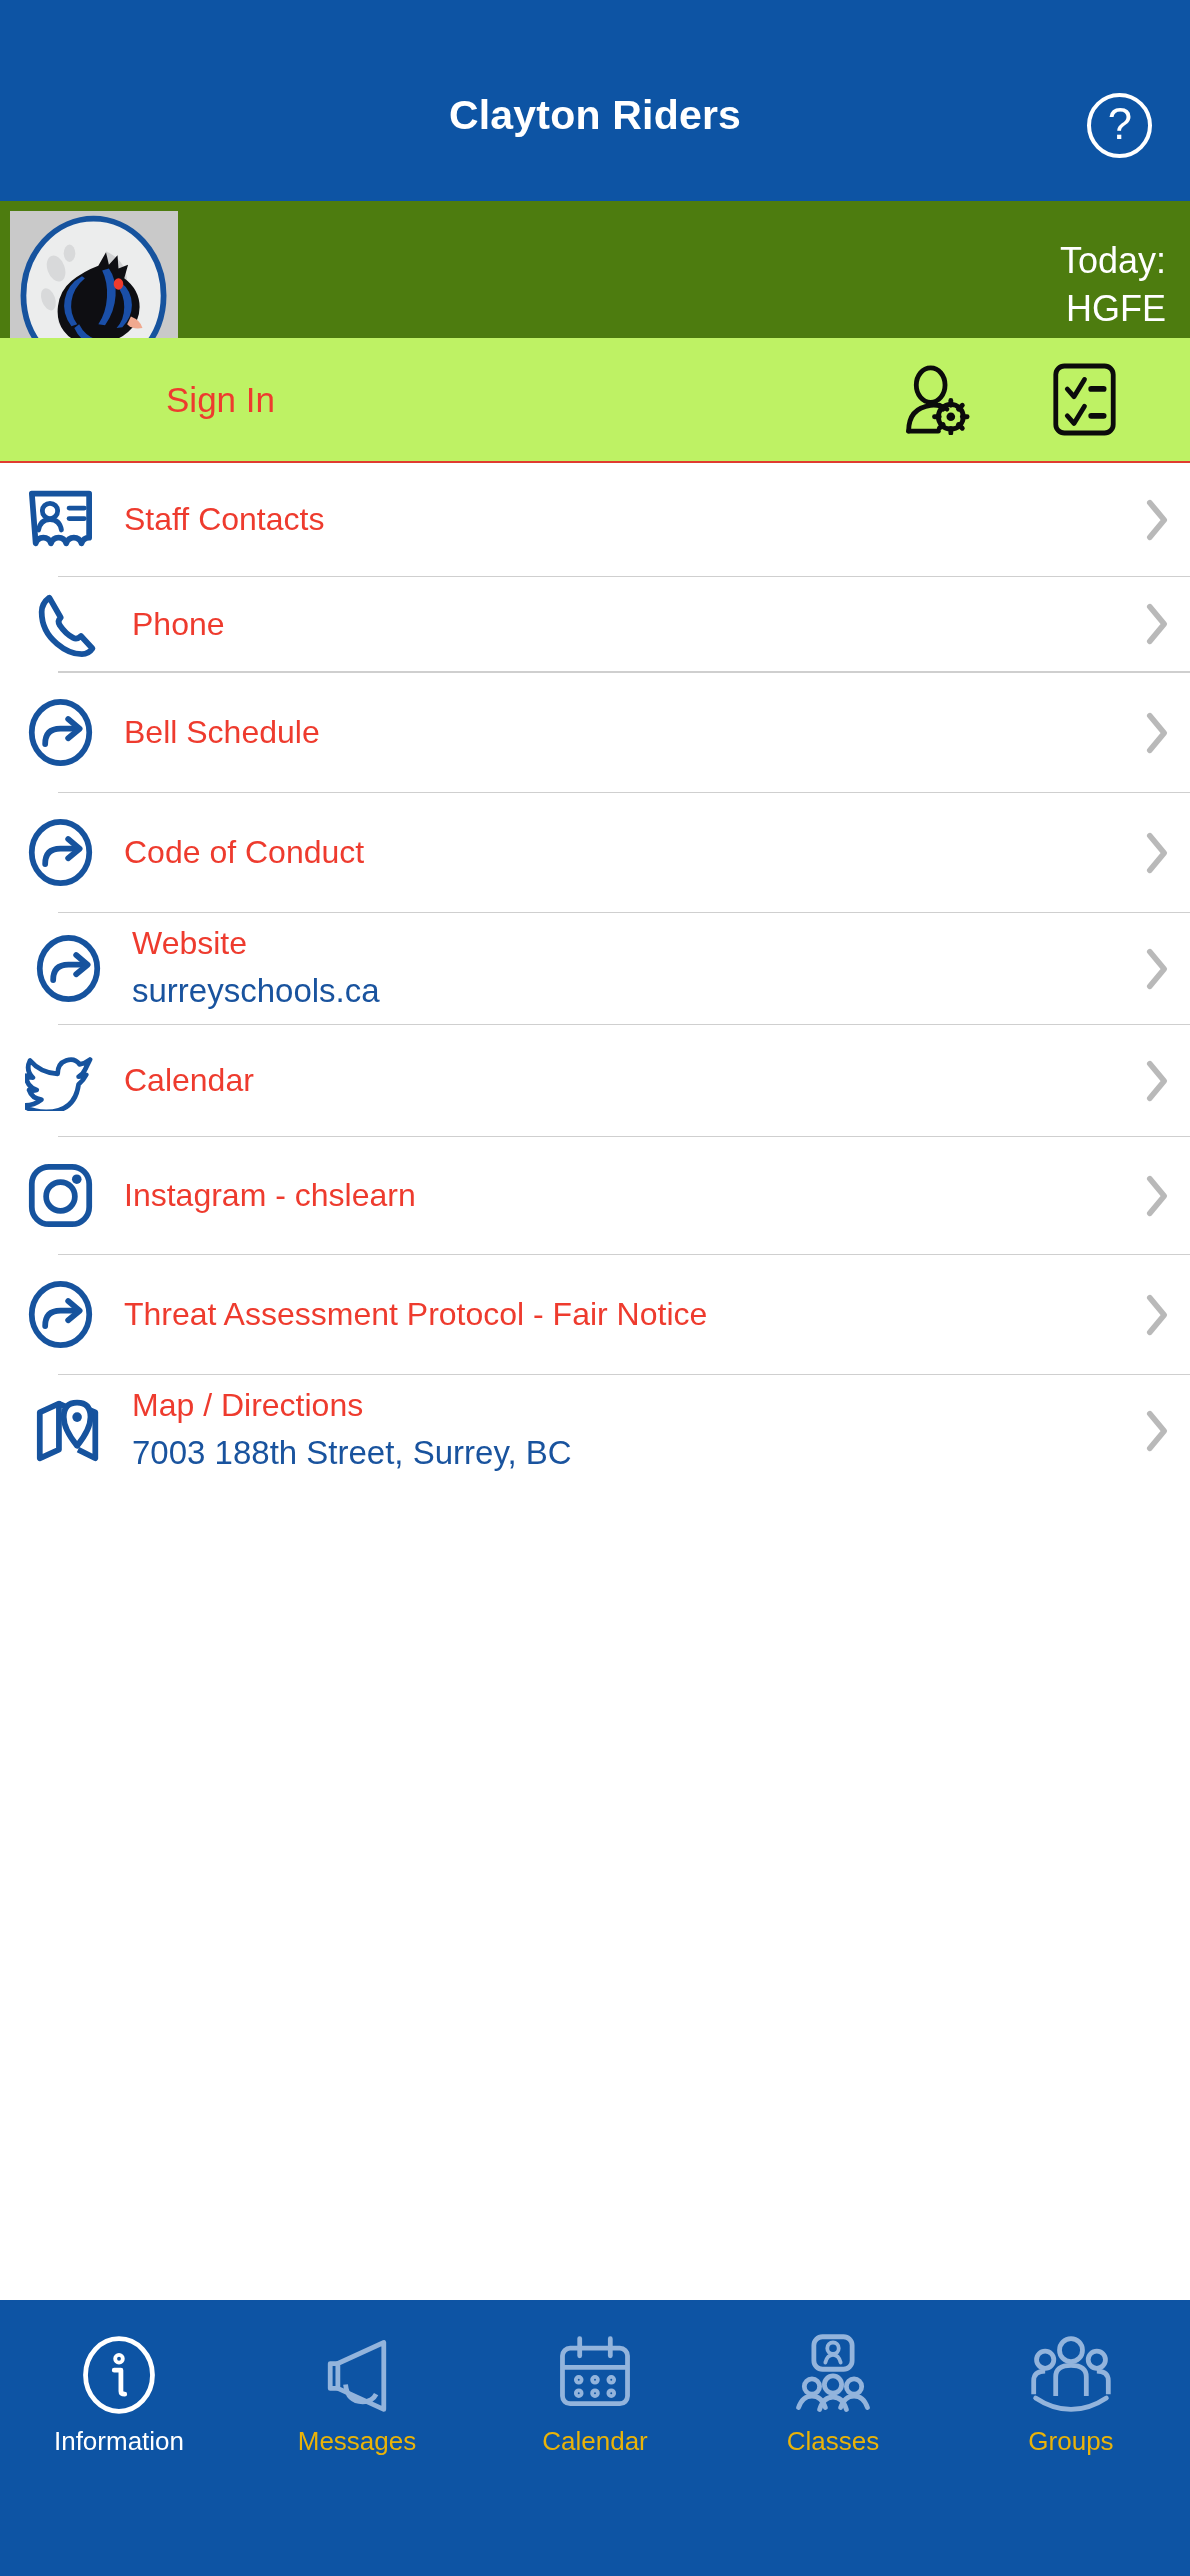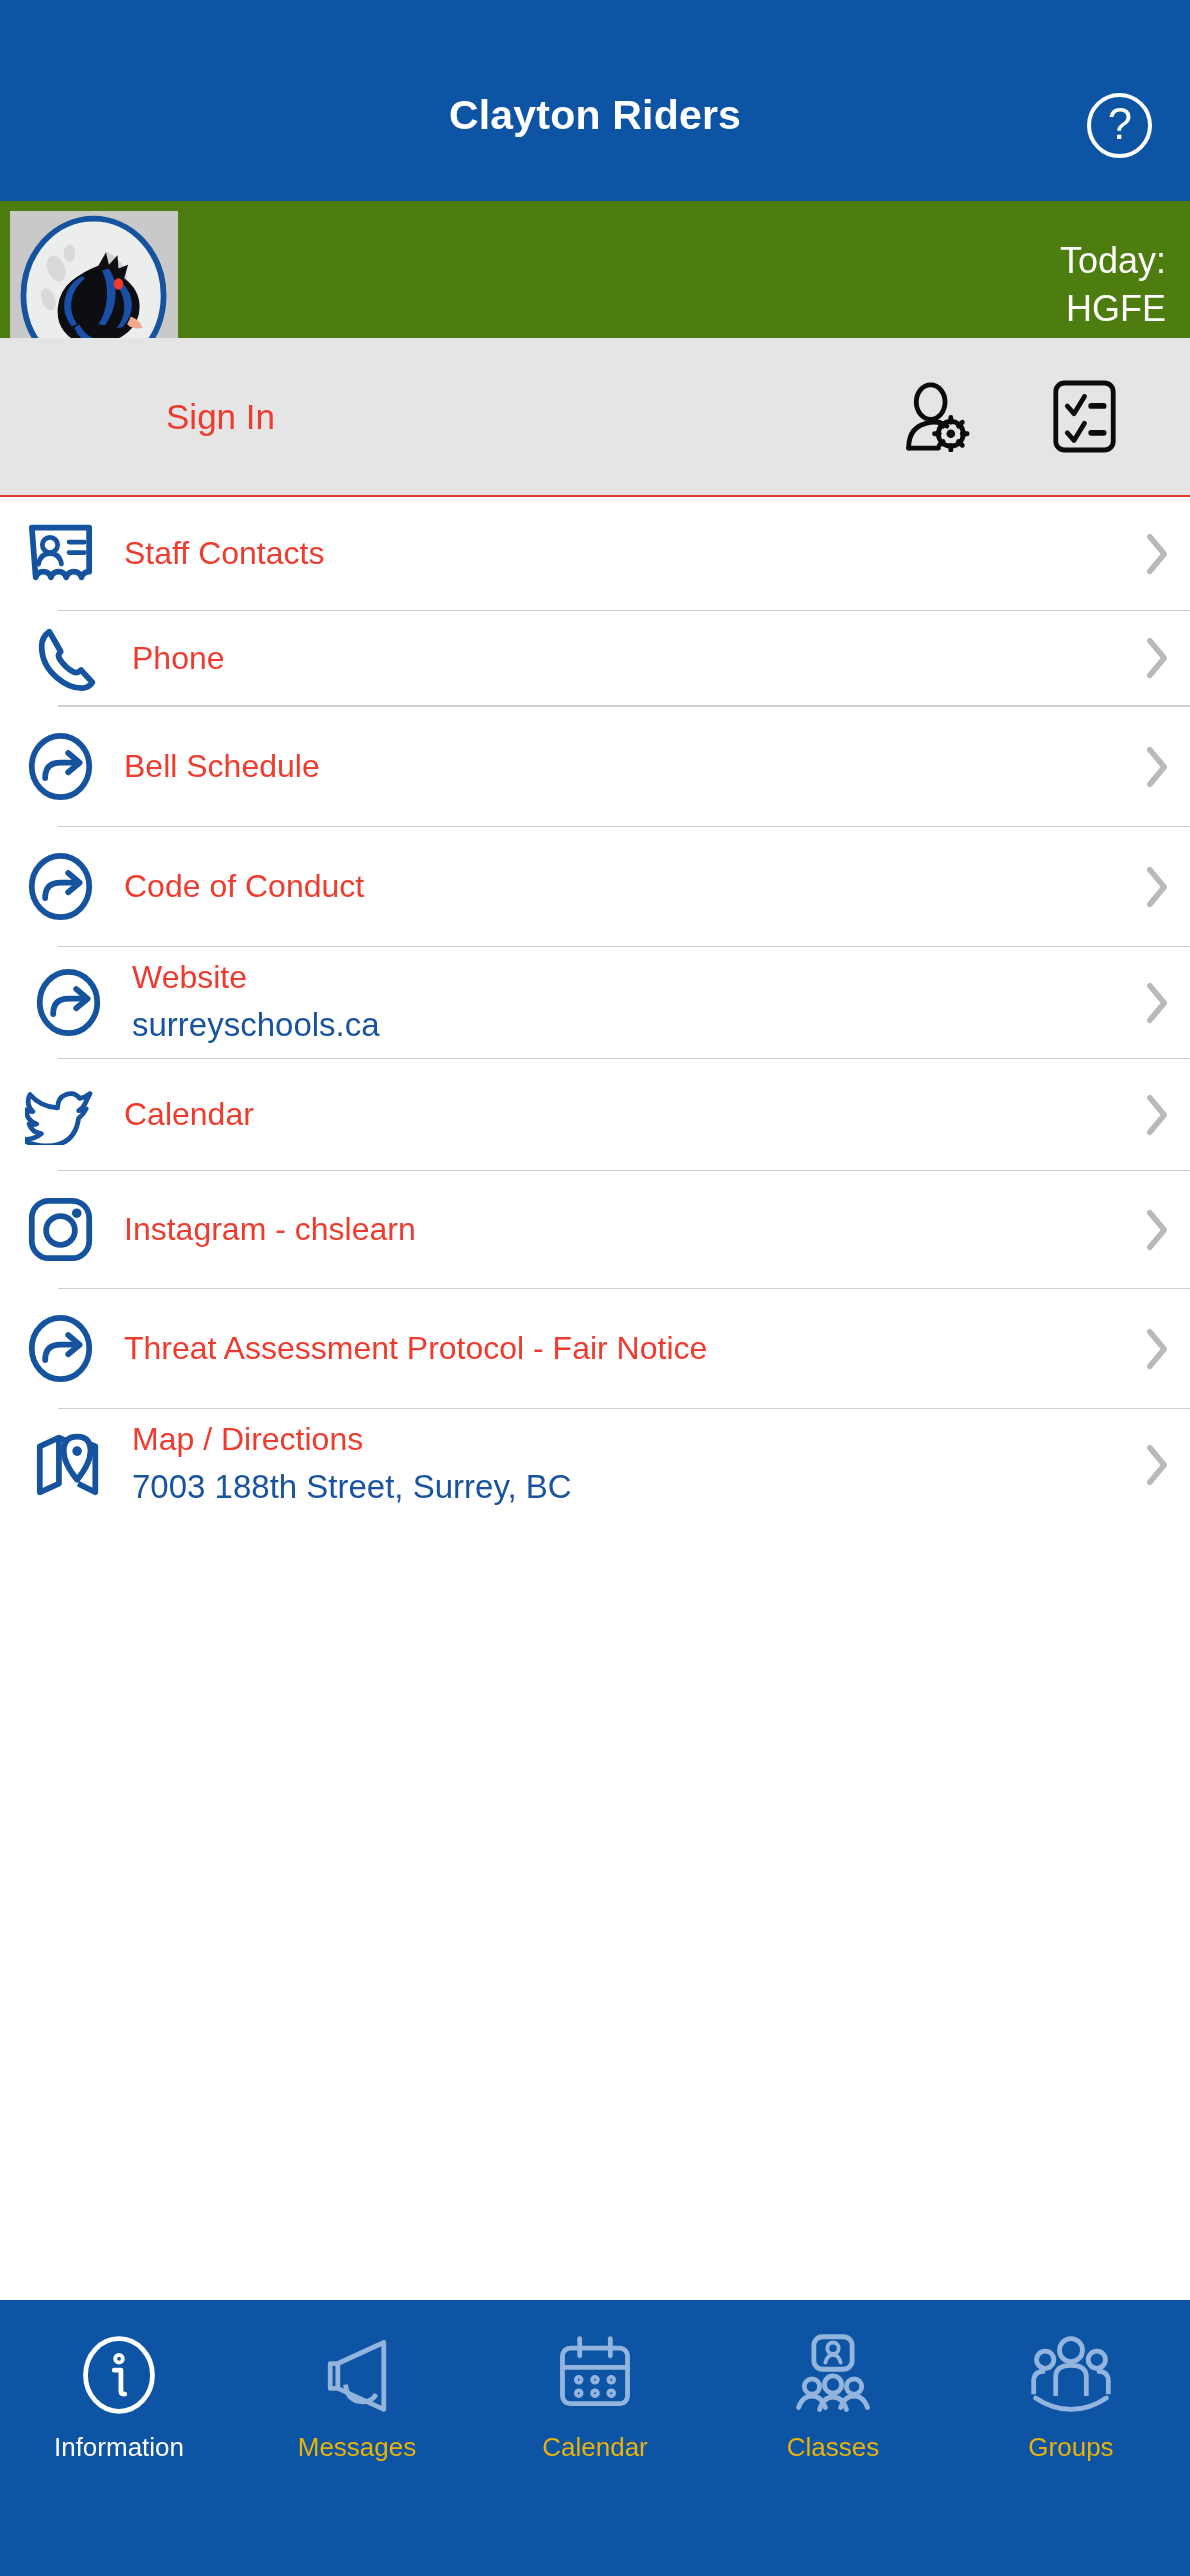--- a/index.html
+++ b/index.html
@@ -38,21 +38,21 @@
   }
   .logo-box svg { display:block; width:168px; height:168px; }
   .banner-today {
     position:absolute; right:24px; top:36px;
     text-align:right; color:#fff;
     font-size:36px; line-height:1.32;
   }
 
   
   .signin-bar {
-    height:159px; background:#e5e5e5;
+    height:125px; background:#bef264;
     display:flex; align-items:center;
     border-bottom:2.9px solid #e03c30;
     position:relative;
   }
   .signin-label {
     color:#ee3b2e; font-size:35px;
     position:absolute; left:0; width:441px; text-align:center;
   }
   .signin-icons {
     position:absolute; right:72px;
@@ -88,21 +88,21 @@
   .pad-sm { padding-top:11.5px; padding-bottom:11.5px; }
 
   
   .tabbar {
     position:absolute; left:0; bottom:0;
     width:1190px; height:276px; background:#0d54a4;
     display:flex; align-items:flex-start;
   }
   .tab {
     flex:1 1 0; padding-top:31px;
-    display:flex; flex-direction:column; align-items:center; gap:13px;
+    display:flex; flex-direction:column; align-items:center; gap:7px;
   }
   .tab svg { display:block; }
   .tab-label { font-size:26px; }
   .tab.active .tab-label { color:#ffffff; }
   .tab.inactive .tab-label { color:#eab308; }
 </style>
 </head>
 <body>
 
 <div id="app">

